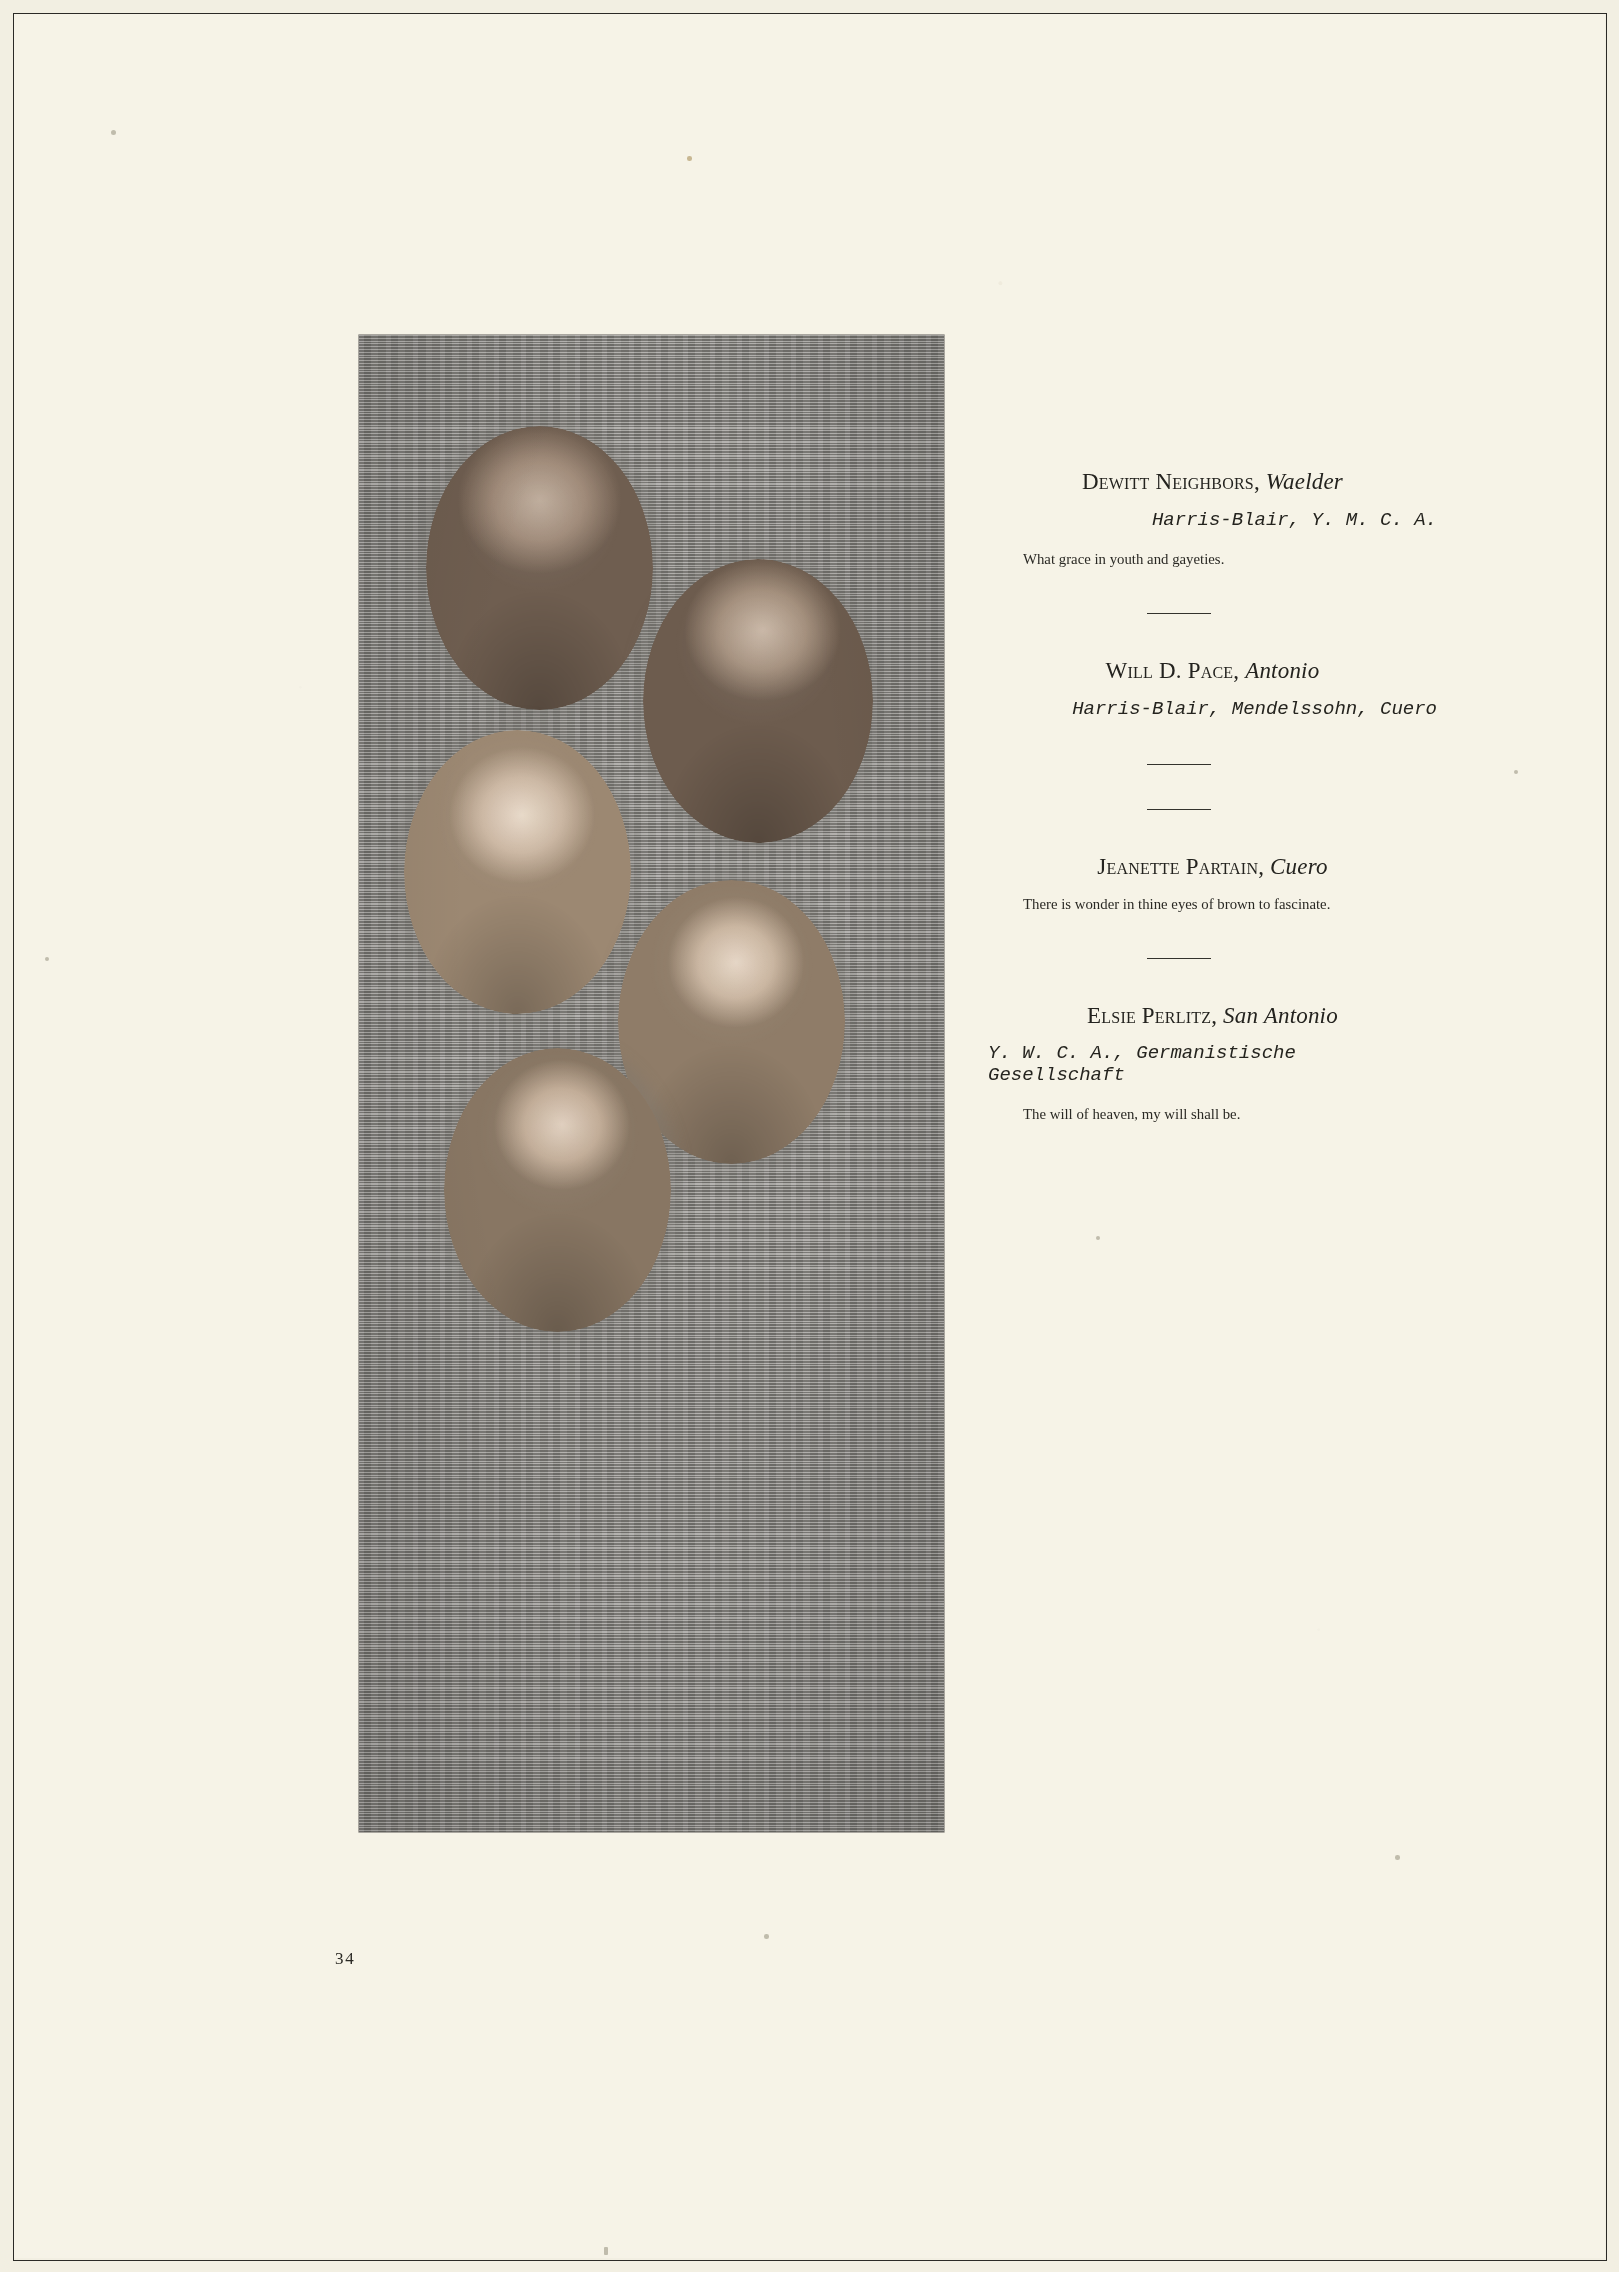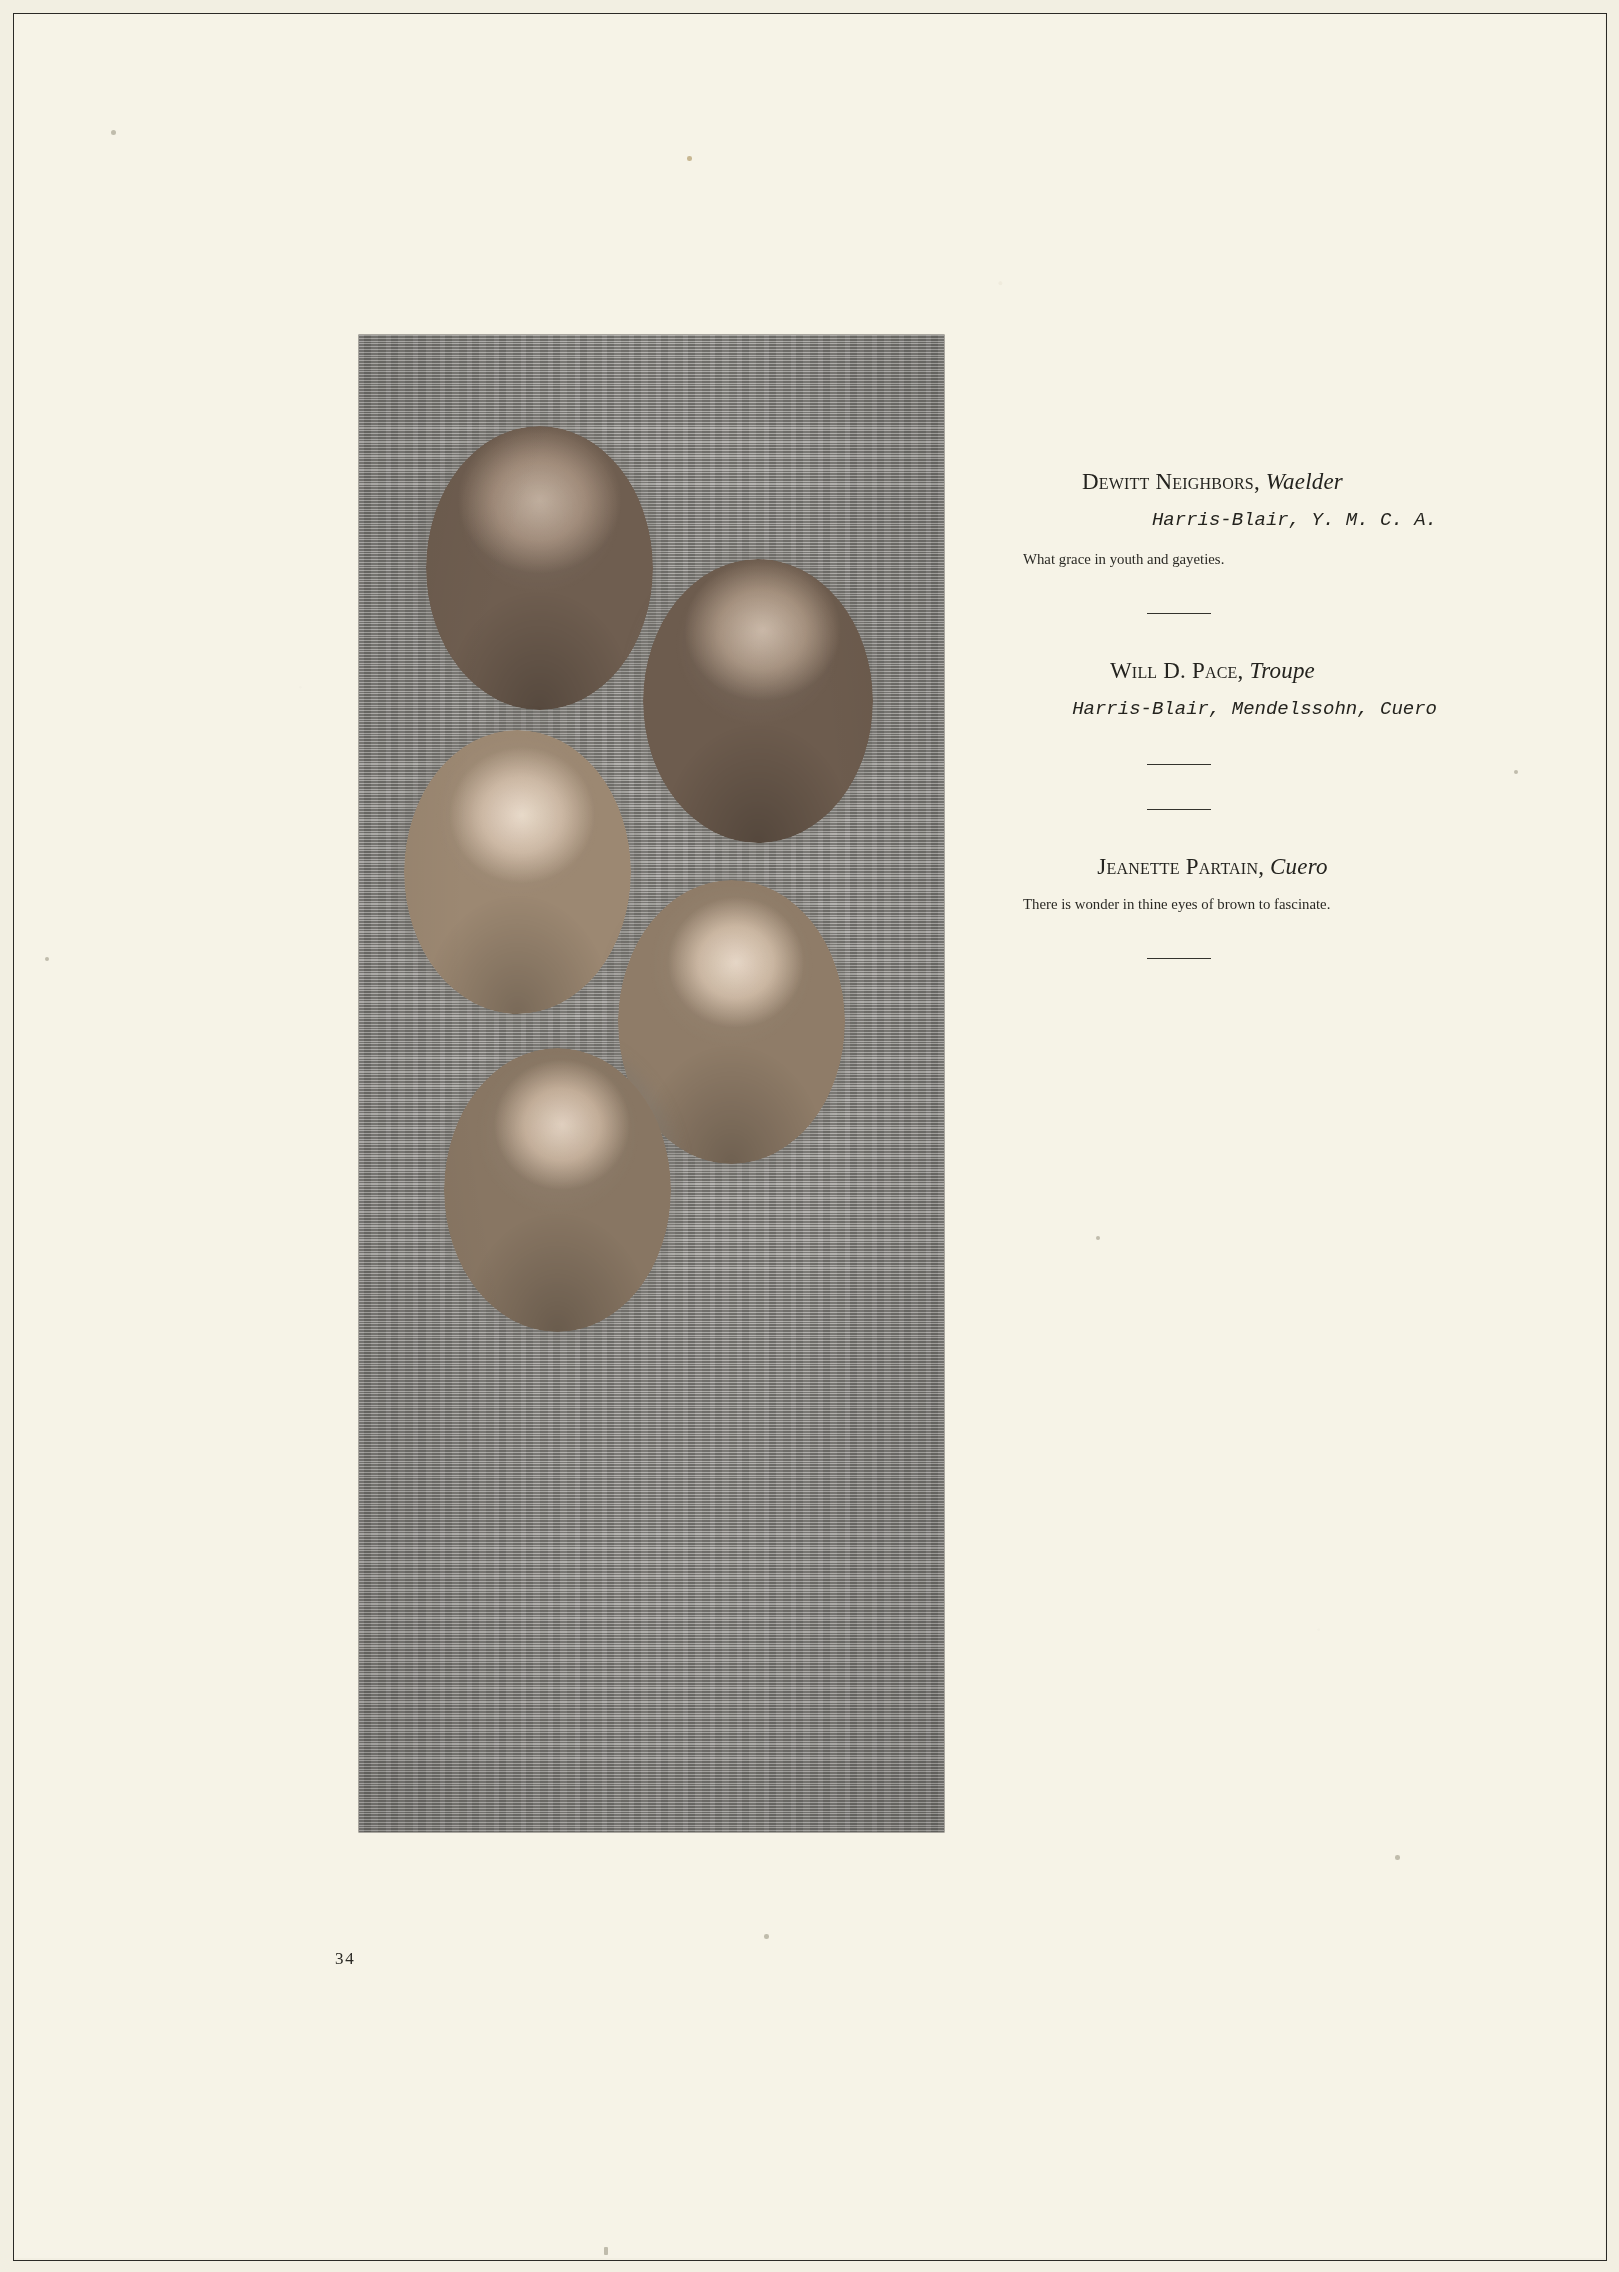--- a/index.html
+++ b/index.html
@@ -239,37 +239,45 @@
         <span class="town">Waelder</span>
       </div>
       <div class="entry-orgs right">Harris-Blair, Y. M. C. A.</div>
       <div class="entry-motto">What grace in youth and gayeties.</div>
     </div>
     <div class="rule"></div>
 
     <div class="entry">
       <div class="entry-name">
         <span class="surname-caps">Will D. Pace,</span>
-        <span class="town">Troupe</span>
+        <span class="town">Antonio</span>
       </div>
       <div class="entry-orgs right">Harris-Blair, Mendelssohn, Cuero</div>
     </div>
     <div class="rule"></div>
 
     <div class="rule"></div>
 
     <div class="entry">
       <div class="entry-name">
         <span class="surname-caps">Jeanette Partain,</span>
         <span class="town">Cuero</span>
       </div>
       <div class="entry-motto" style="margin-top:14.8px;max-width:398px;">There is wonder in thine eyes of brown to fascinate.</div>
     </div>
     <div class="rule"></div>
 
+    <div class="entry">
+      <div class="entry-name">
+        <span class="surname-caps">Elsie Perlitz,</span>
+        <span class="town">San Antonio</span>
+      </div>
+      <div class="entry-orgs left" style="margin-top:12.5px;">Y. W. C. A., Germanistische Gesellschaft</div>
+      <div class="entry-motto">The will of heaven, my will shall be.</div>
+    </div>
 
   </div>
 
   <div class="folio">34</div>
 </div>
 
 <div class="page-frame"></div>
 
 
 </body></html>

